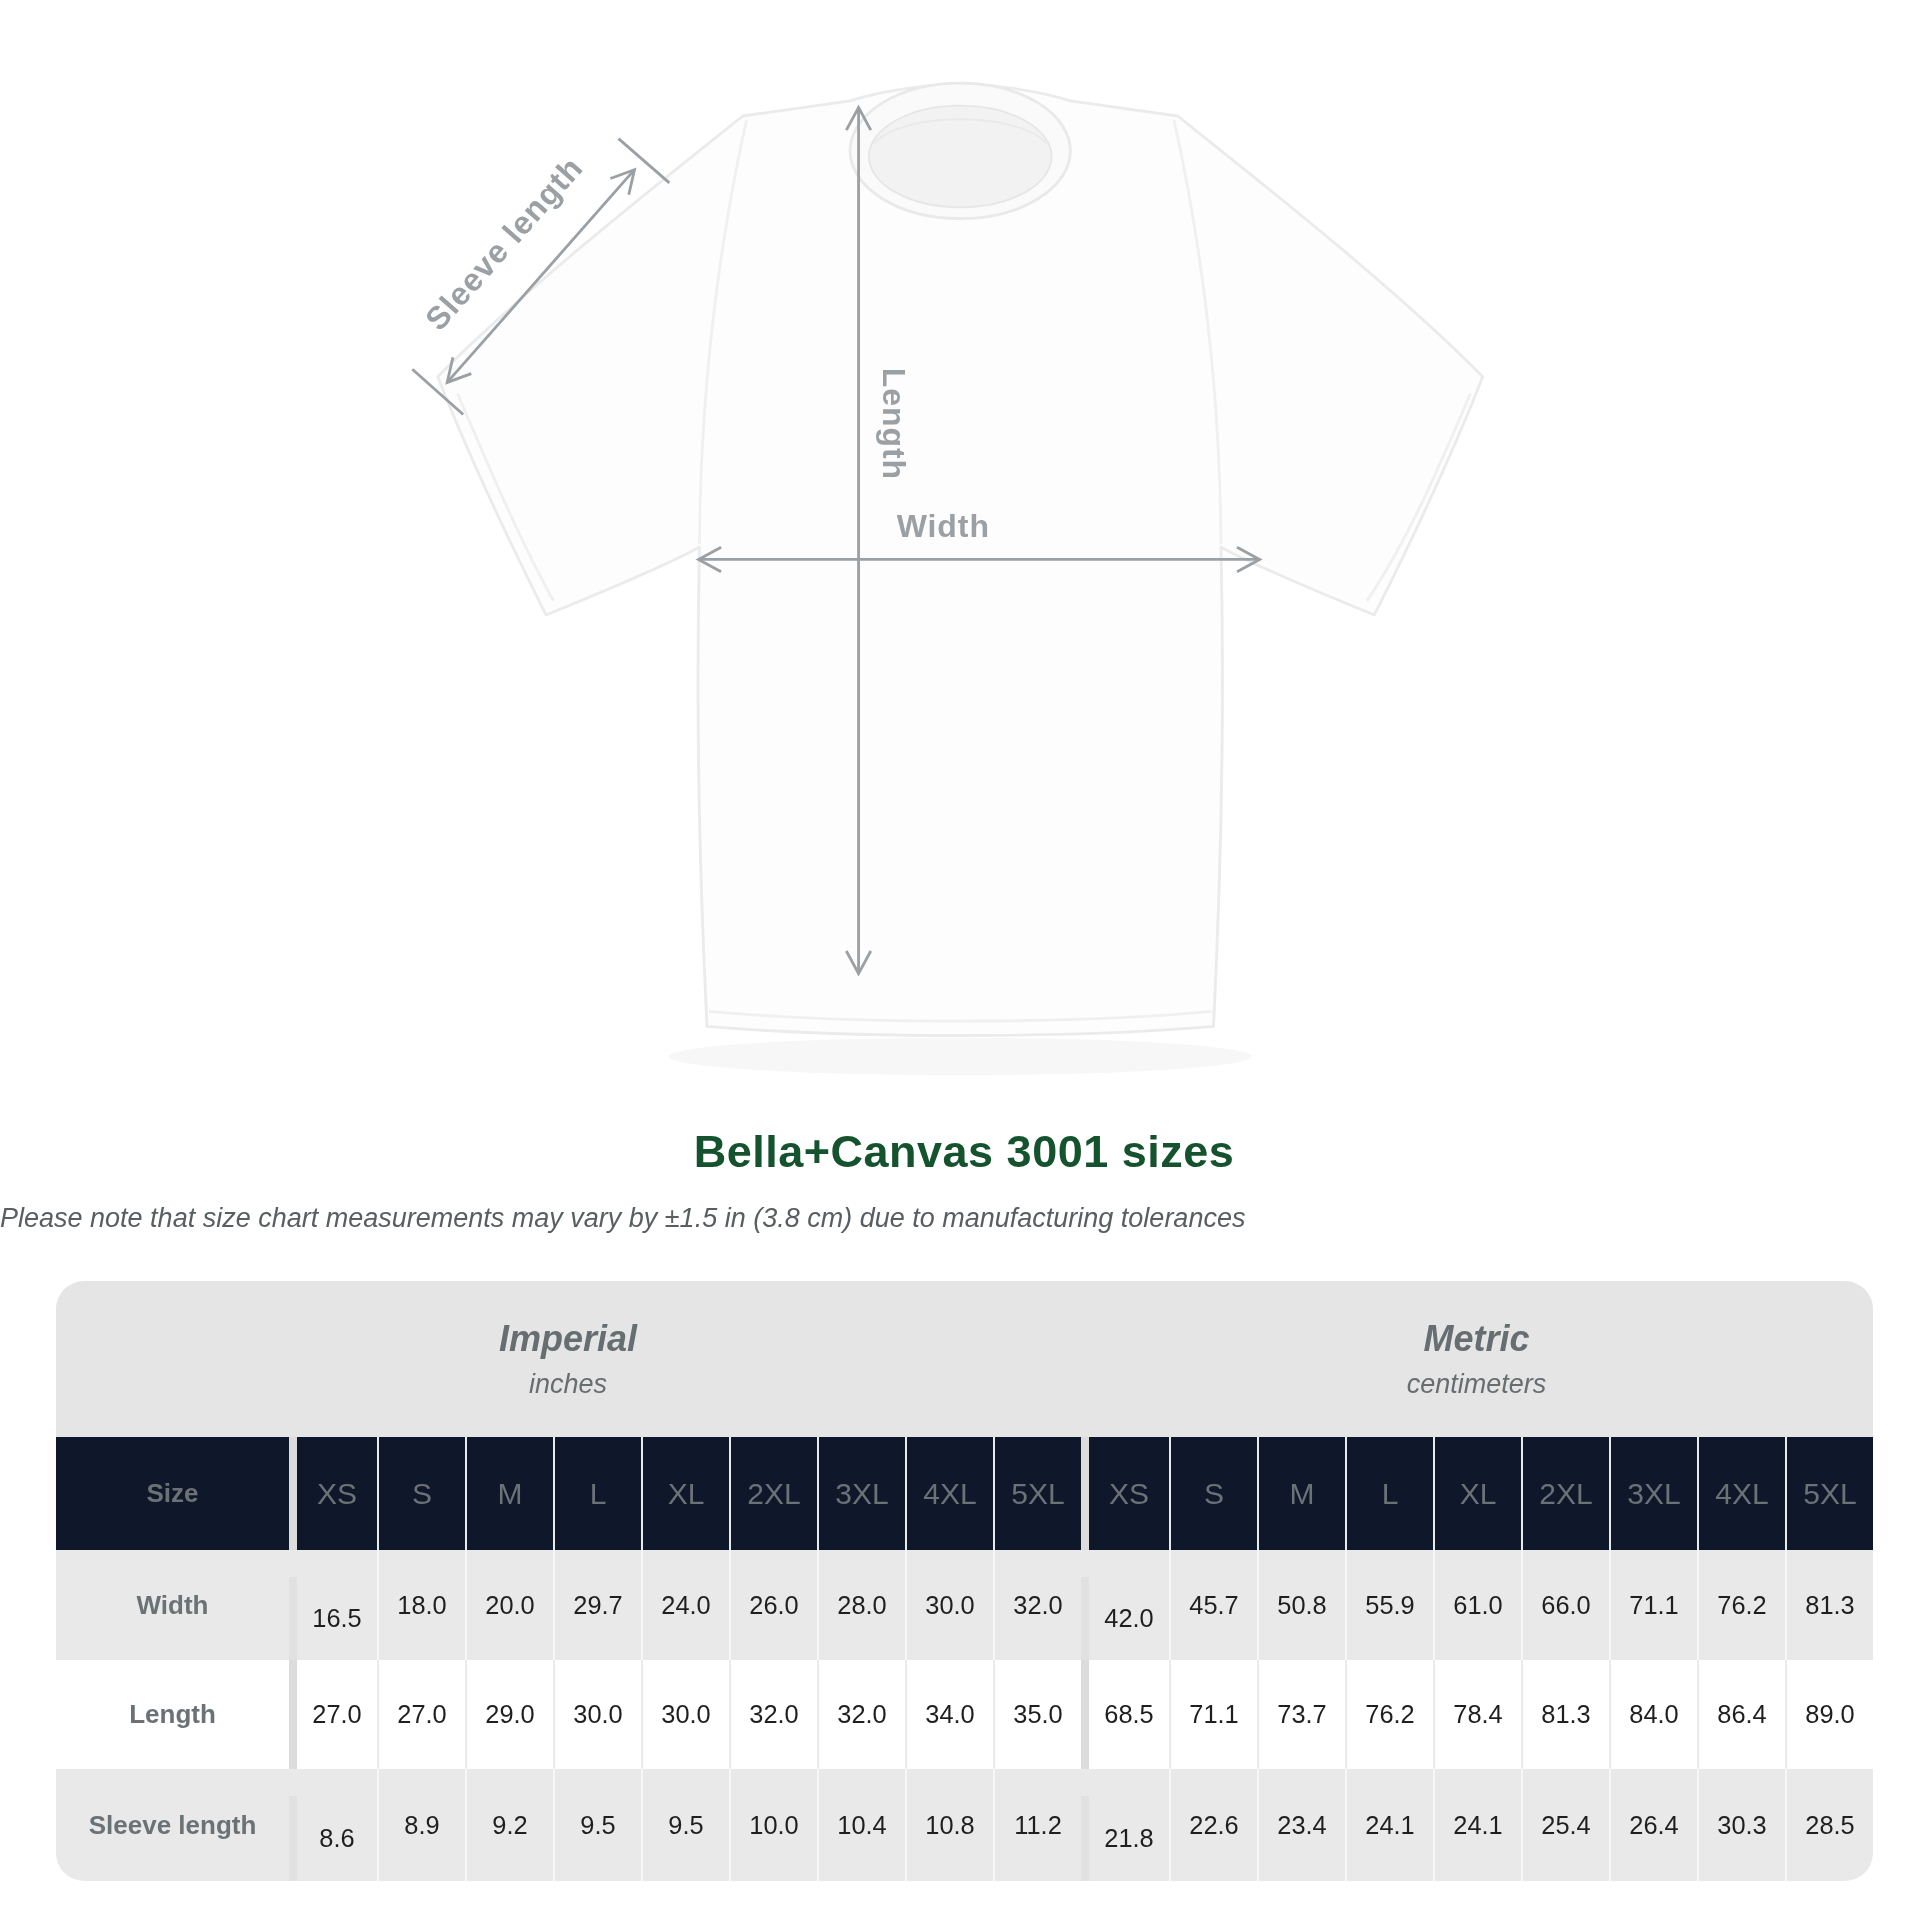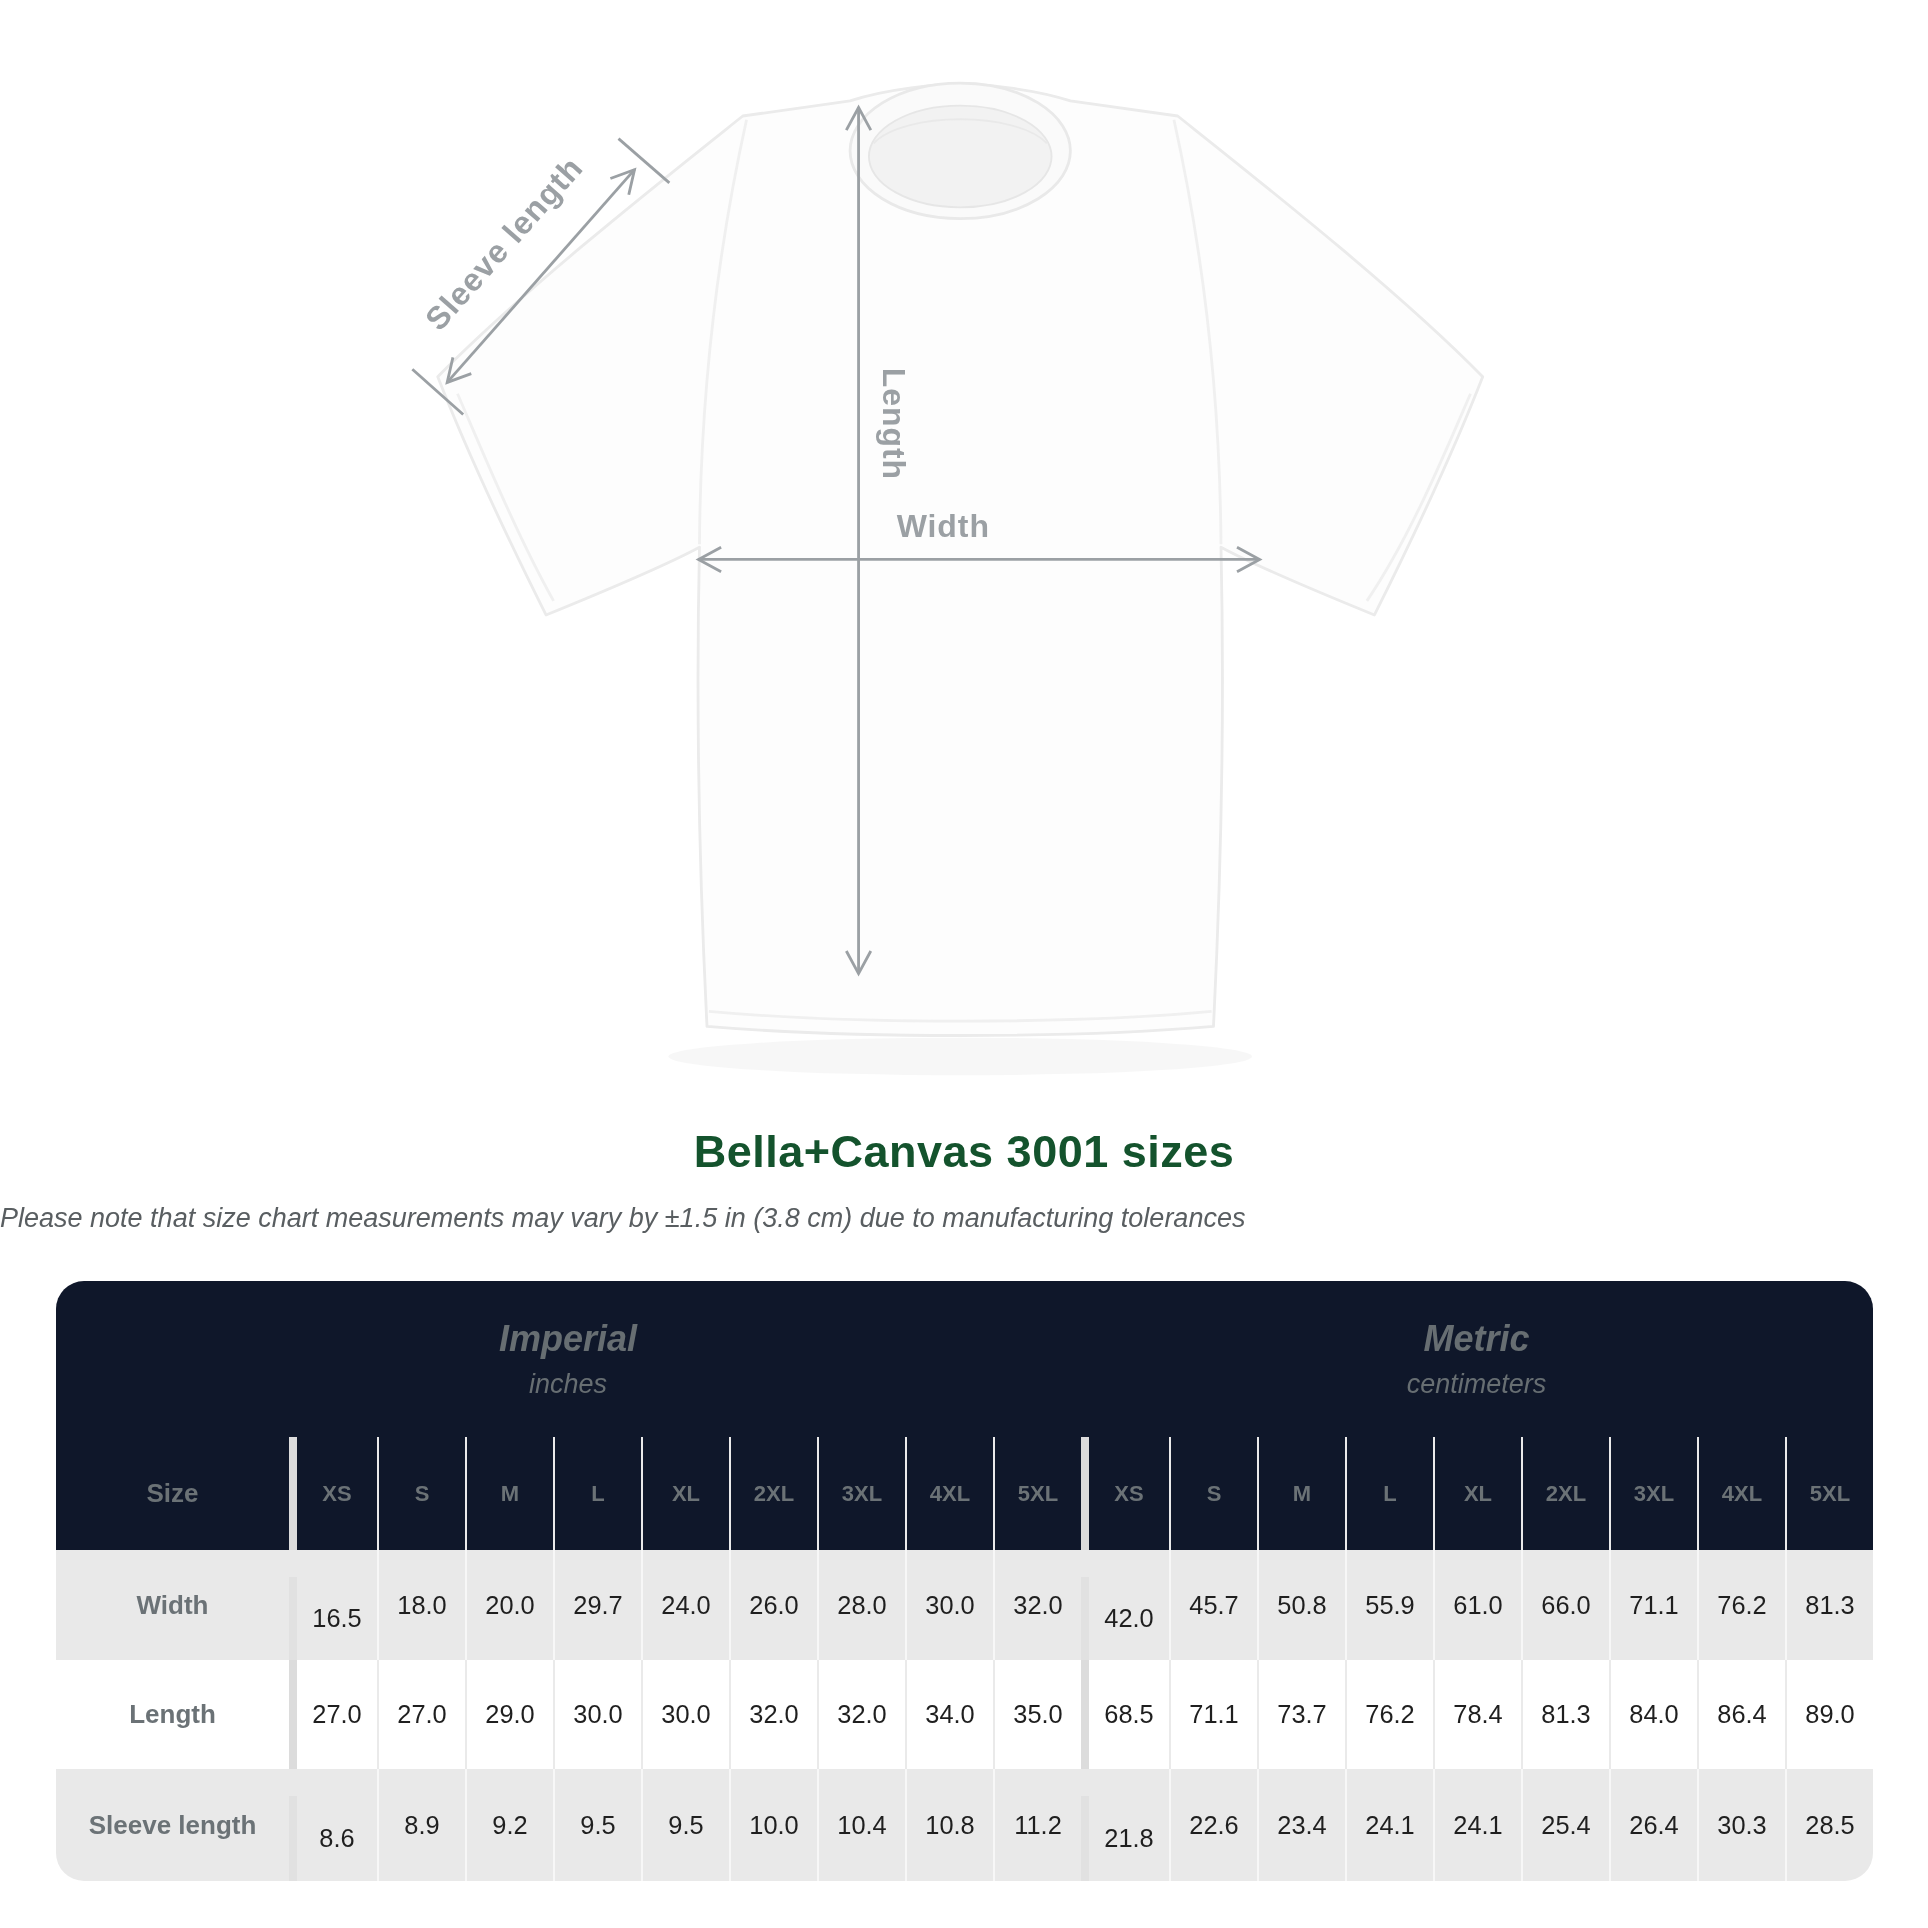--- a/index.html
+++ b/index.html
@@ -11,33 +11,33 @@
 
   
   .title{position:absolute;left:0;right:0;top:1126px;text-align:center;
          font-size:45px;font-weight:bold;color:#14532d;letter-spacing:0.5px;}
   .subtitle{position:absolute;left:0;right:0;top:1203px;text-align:left;
             font-size:27px;font-style:italic;color:#595e61;}
 
   
   .size-table{position:absolute;left:56px;top:1281px;width:1817px;
               border-radius:28px;overflow:hidden;}
-  .band{display:grid;grid-template-columns:1024px 1fr;background:#0f172a;height:156px;}
+  .band{display:grid;grid-template-columns:1024px 1fr;background:#e5e5e5;height:156px;}
   .band-cell{display:flex;flex-direction:column;justify-content:center;align-items:center;gap:9.4px;}
   .gname{font-size:36px;font-weight:bold;font-style:italic;color:#676e72;}
   .gunit{font-size:27px;font-style:italic;color:#676e72;}
 
   .trow{display:grid;grid-template-columns:233px repeat(18,1fr);}
   .trow .cell{display:flex;align-items:center;justify-content:center;box-sizing:border-box;}
   .r-size{height:113px;background:#0f172a;}
   .r-w{height:110px;background:#e9e9e9;}
   .r-l{height:109px;background:#ffffff;}
   .r-s{height:112px;background:#e9e9e9;}
   .lblc{font-size:26px;font-weight:bold;color:#6b7276;}
-  .sz{font-size:22px;font-weight:bold;color:#6b7276;}
+  .sz{font-size:30px;font-weight:normal;color:#6b7276;}
   .num{font-size:25.4px;color:#1f1f1f;}
   .rw .sep{border-left:2.8px solid #eaeaea;}
   .rw .sepg{border-left:8.5px solid #dcdcdc;}
   .rg .sep{border-left:2.8px solid #f7f7f7;}
   .rg .sepg{border-left:8.5px solid #e1e1e1;margin-top:27px;}
 
   .dim-label{font-size:34px;font-weight:bold;fill:#9ba0a4;letter-spacing:1px;}
 </style>
 </head>
 <body>

